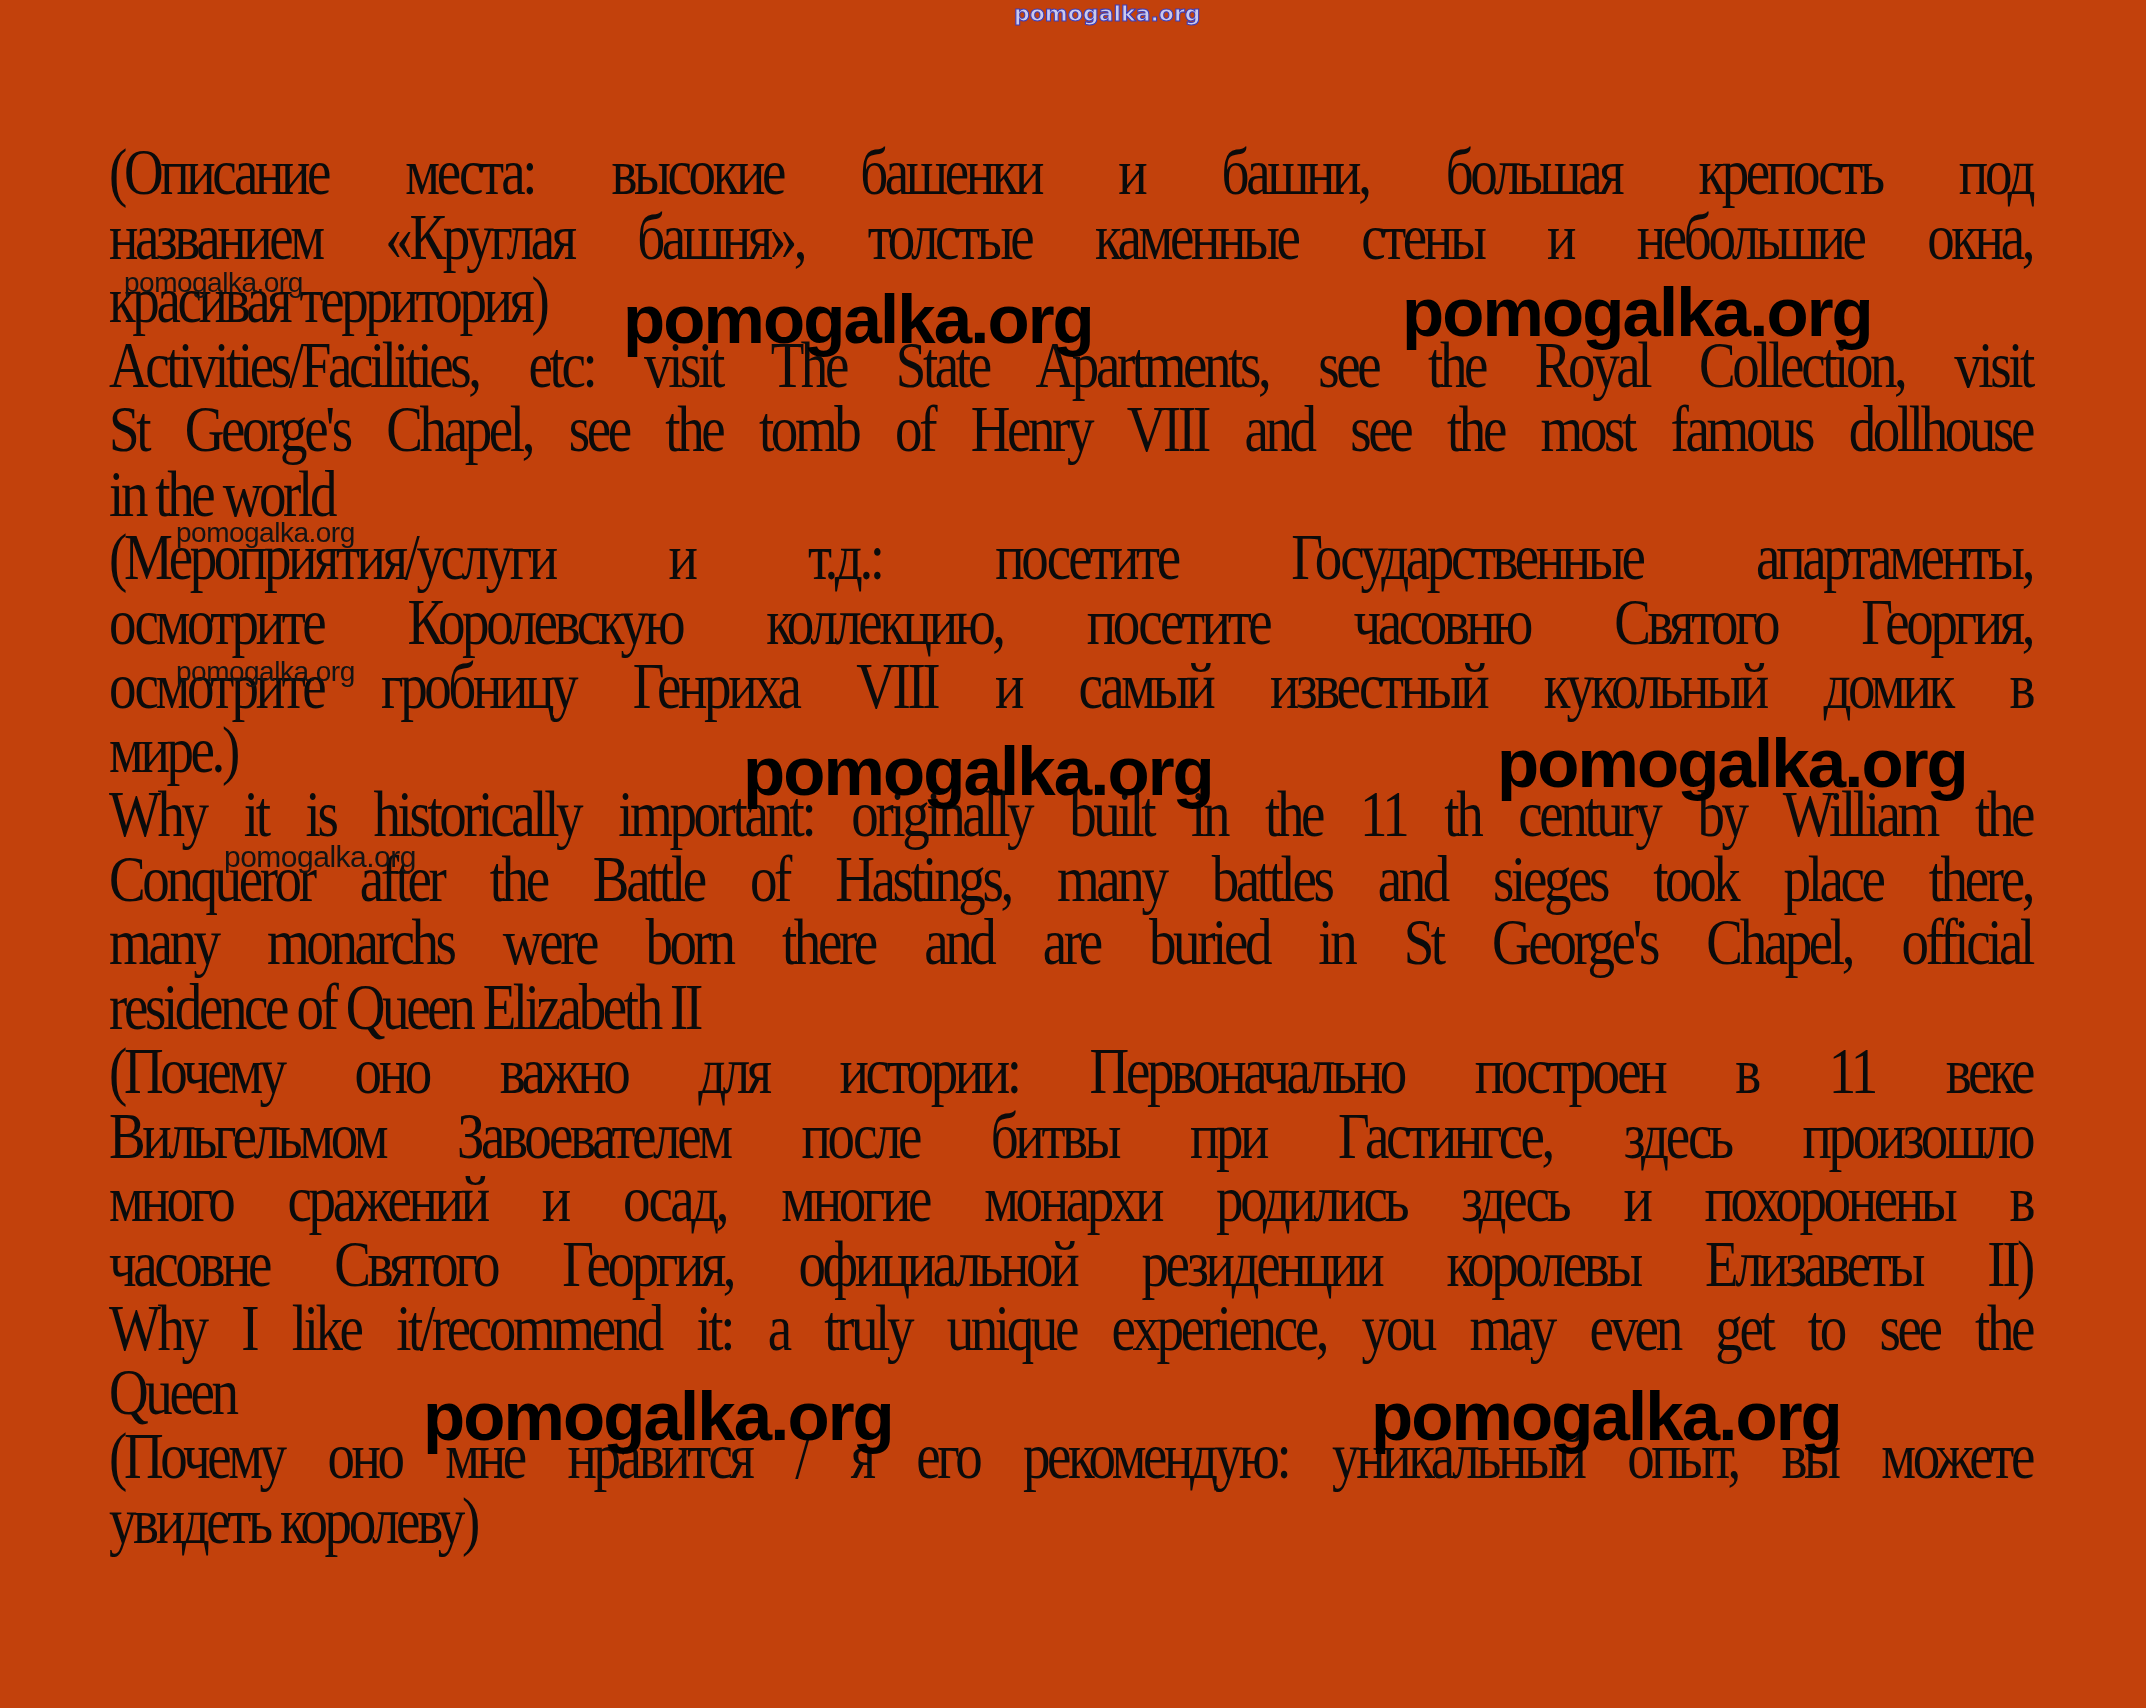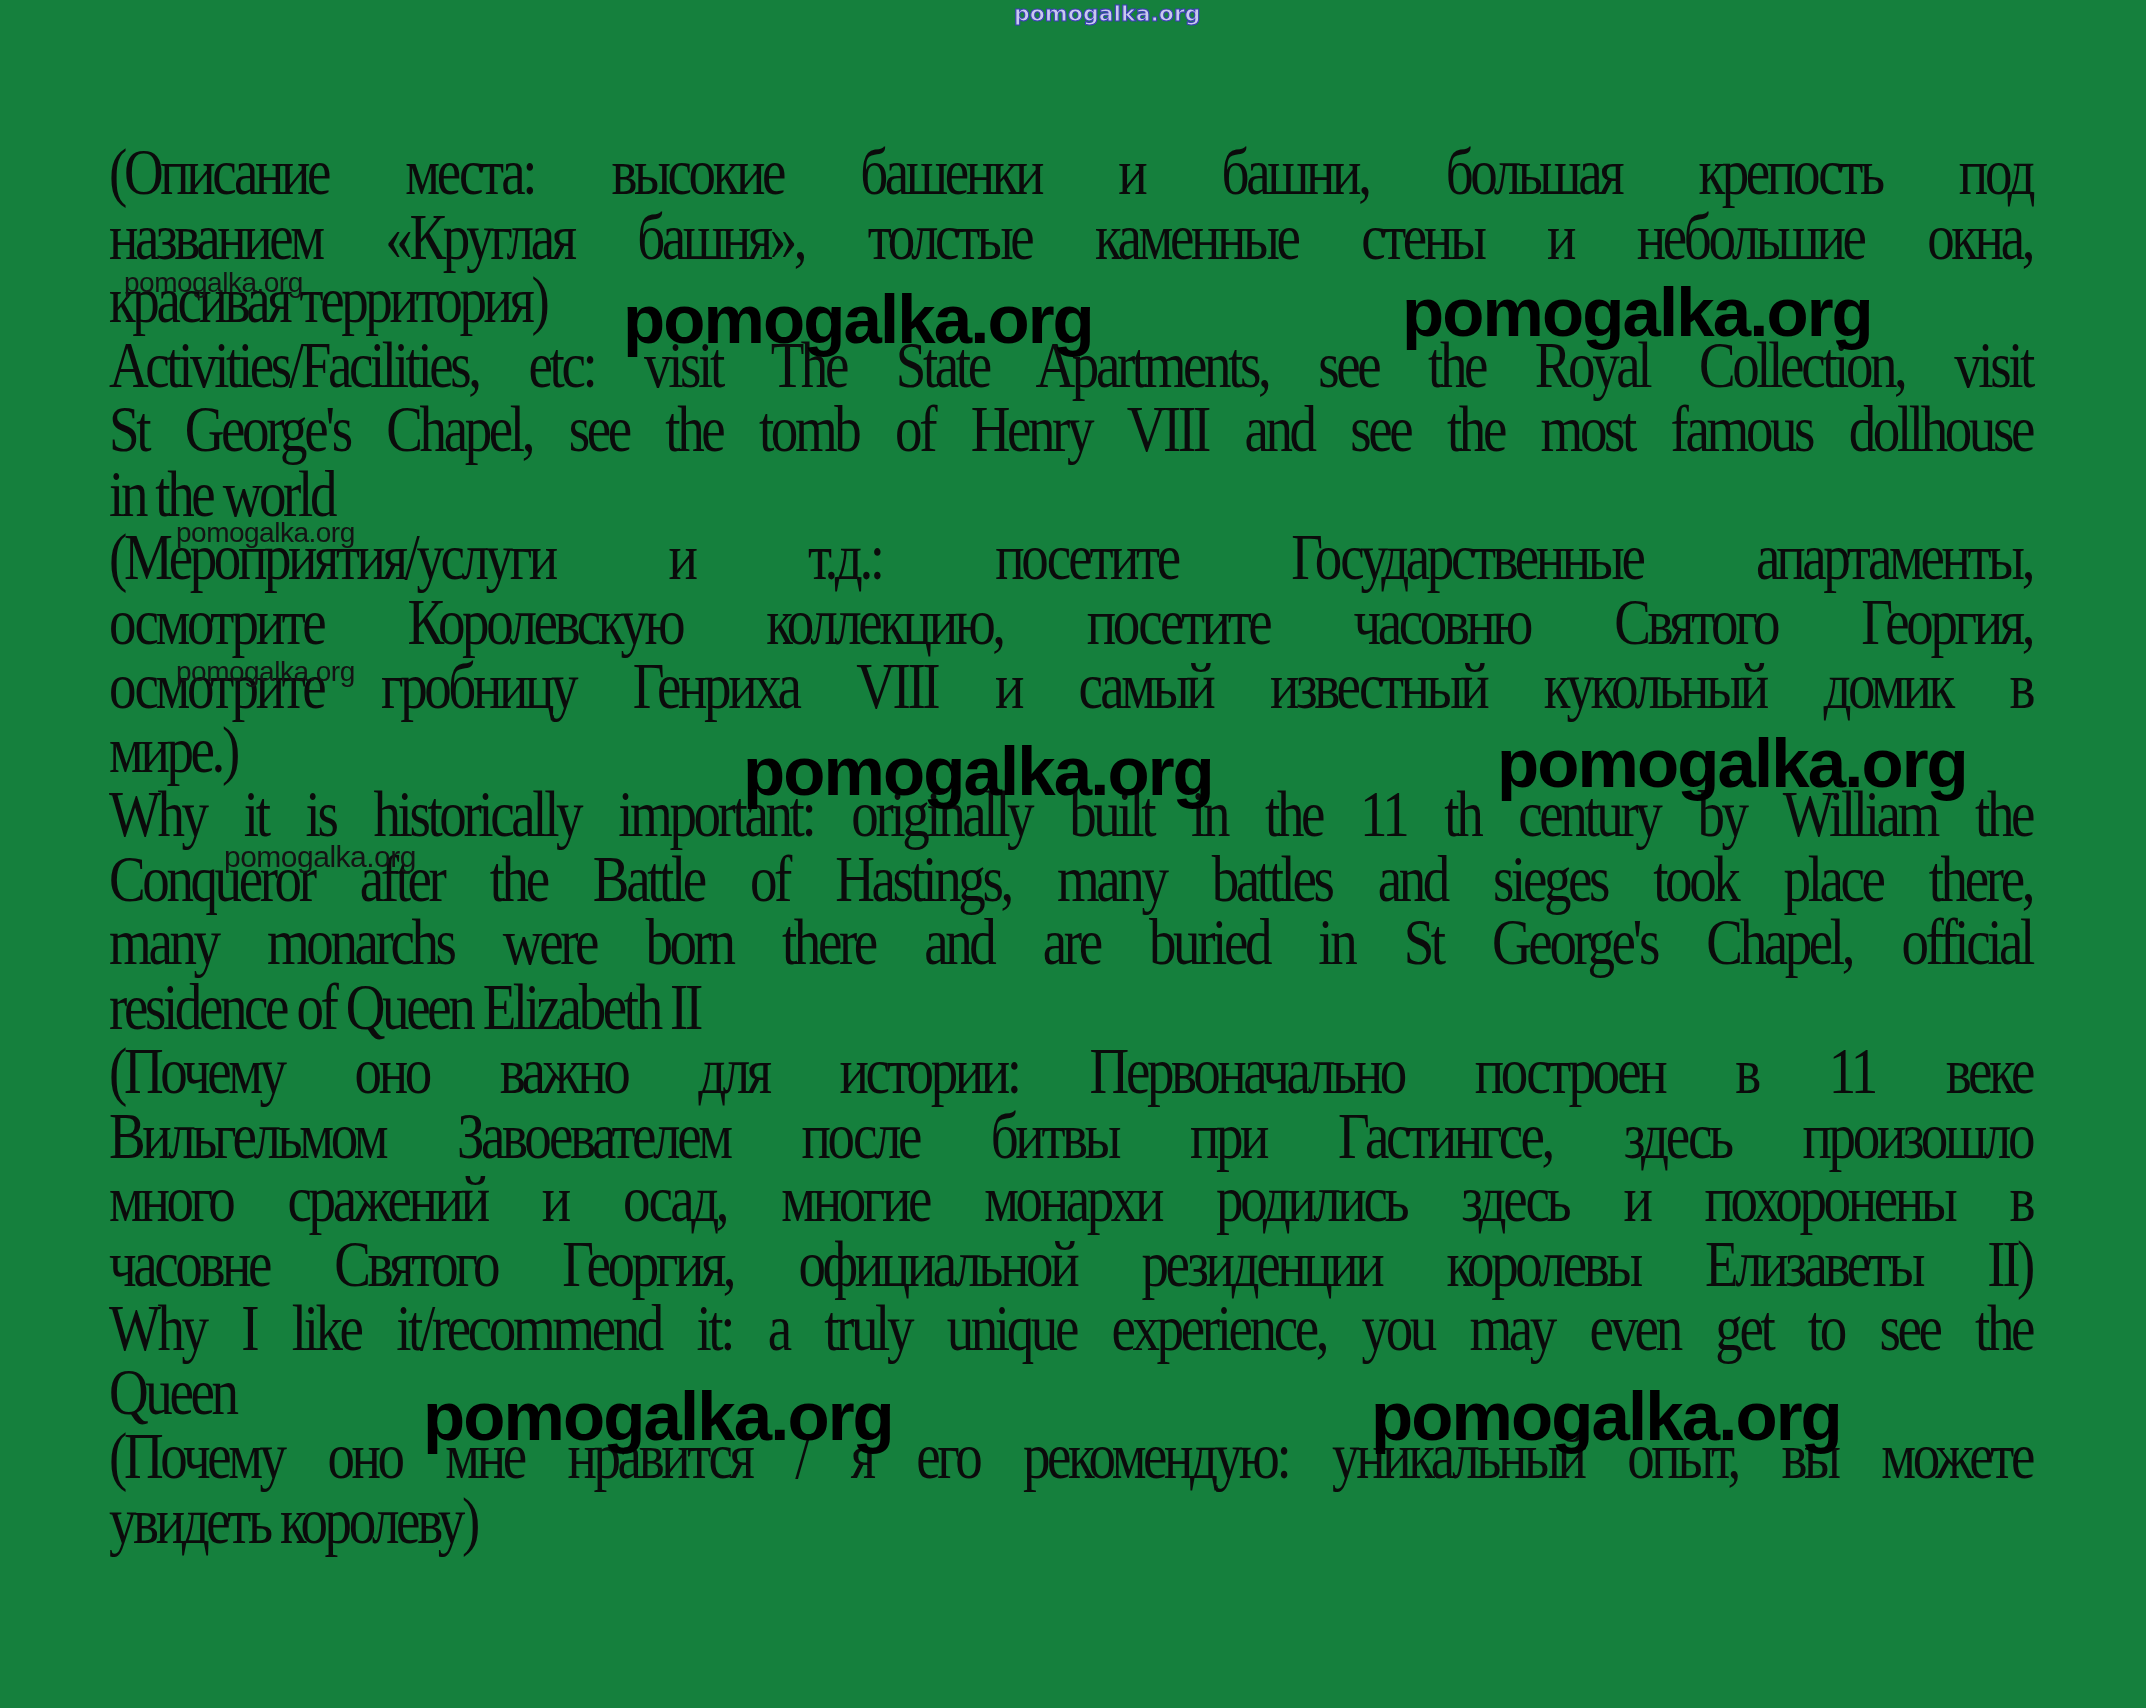--- a/index.html
+++ b/index.html
@@ -1,19 +1,19 @@
 <!DOCTYPE html>
 <html><head>
 <meta charset="utf-8">
 <style>
   html,body{margin:0;padding:0;background:#ffffff;}
   .page{
     position:relative;
     width:2146px;height:1709px;
-    background:#15803d;
+    background:#c2410c;
     overflow:hidden;
     font-family:"Liberation Serif","DejaVu Serif",serif;
   }
   
   .tl{
     position:absolute;
     left:109px;
     width:1923px;
     font-size:55px;
     line-height:1;

